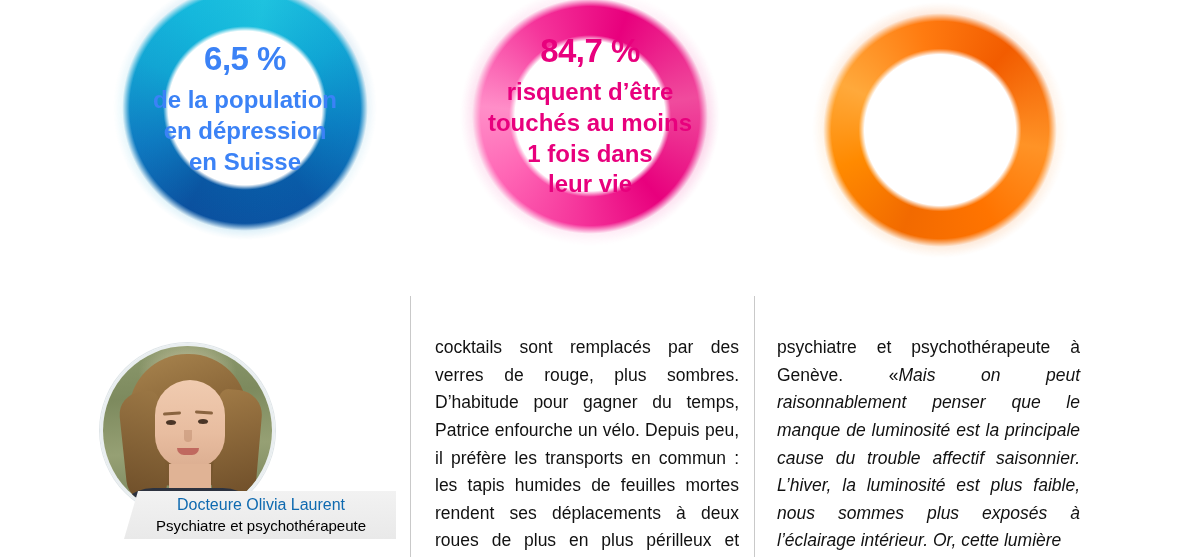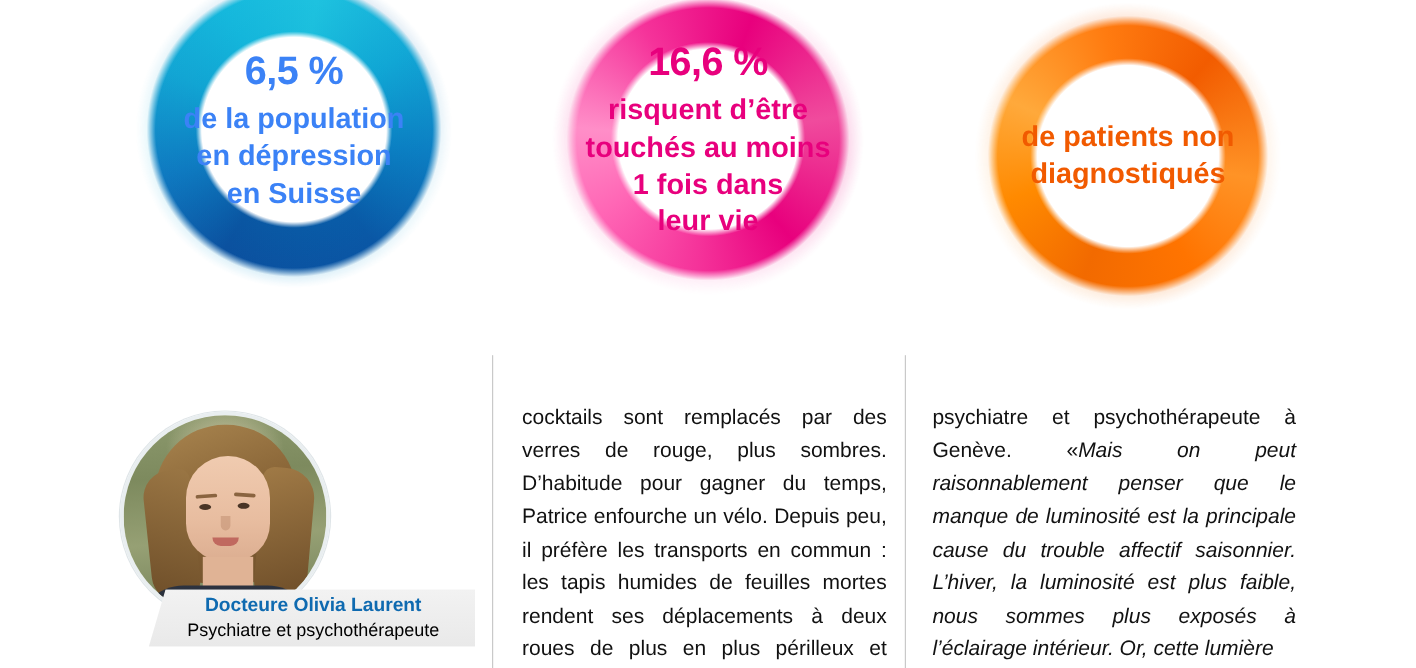--- a/index.html
+++ b/index.html
@@ -298,21 +298,21 @@
     position: absolute;
     left: 40px;
     top: 4px;
     width: 250px;
     text-align: center;
     line-height: 1.3;
   }
   .name-line1 {
     display: block;
     color: #0f6ab0;
-    font-weight: bold;
+    font-weight: normal;
     font-size: 16px;
   }
   .name-line2 {
     display: block;
     color: #000000;
     font-size: 15px;
   }
 
   
   .col {
@@ -341,34 +341,32 @@
       <span class="stat-label c-blue" style="white-space:pre-line">de la population
 en dépression
 en Suisse</span>
     </div>
   </div>
 
   <div class="stat stat-2">
     <div class="ring ring-pink-soft"></div>
     <div class="ring ring-pink"></div>
     <div class="stat-text">
-      <span class="stat-value c-pink">16,6 %</span>
+      <span class="stat-value c-pink">84,7 %</span>
       <span class="stat-label c-pink" style="white-space:pre-line">risquent d’être
 touchés au moins
 1 fois dans
 leur vie</span>
     </div>
   </div>
 
   <div class="stat stat-3">
     <div class="ring ring-orange-soft"></div>
     <div class="ring ring-orange"></div>
     <div class="stat-text">
-      <span class="stat-label c-orange" style="white-space:pre-line">de patients non
-diagnostiqués</span>
     </div>
   </div>
 
 </div>
 
 <div class="vrule vrule-1"></div>
 <div class="vrule vrule-2"></div>
 
 <div class="portrait-block">
   <div class="portrait">

